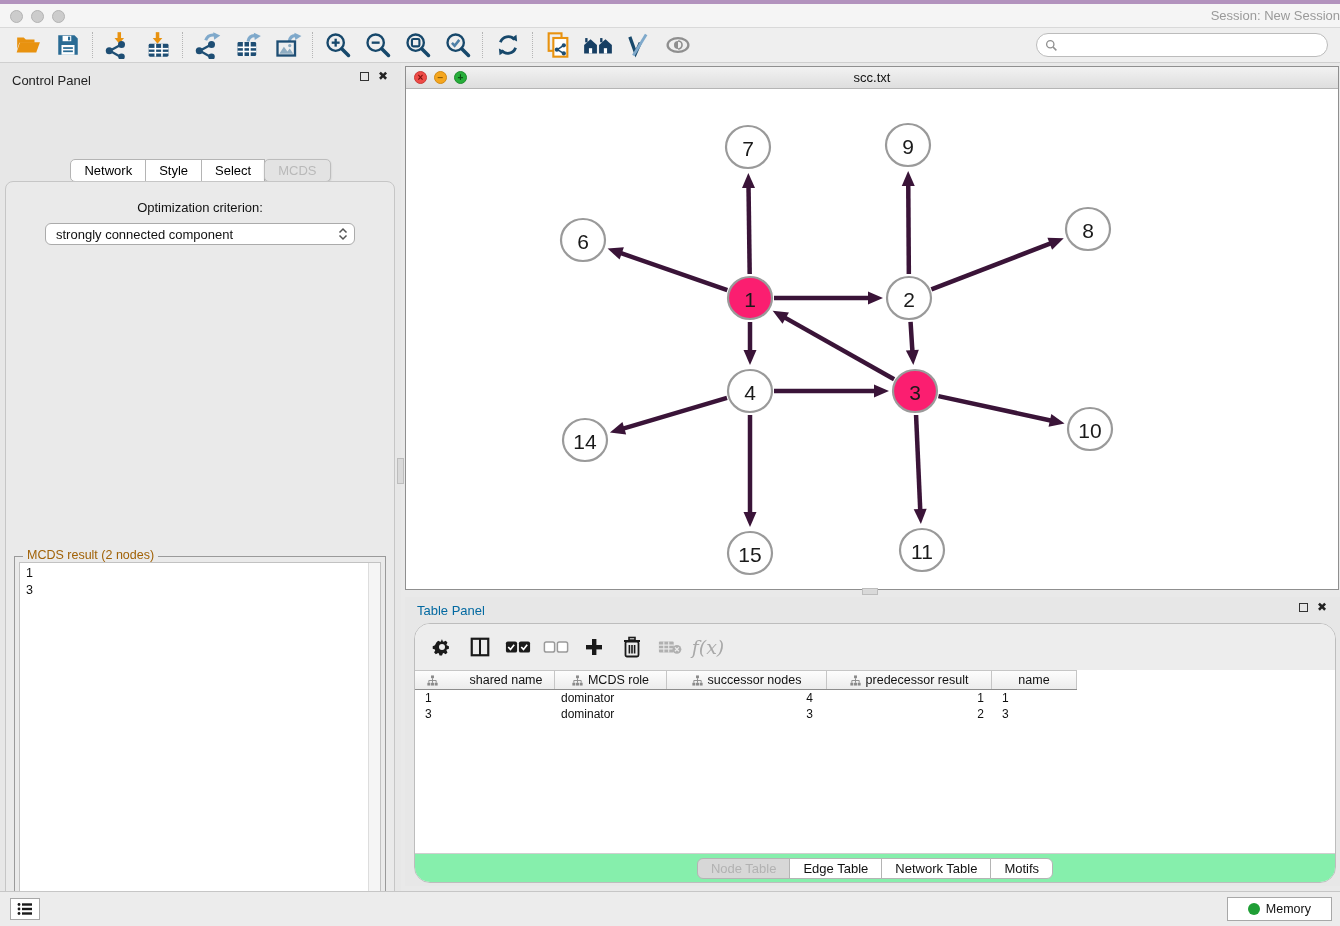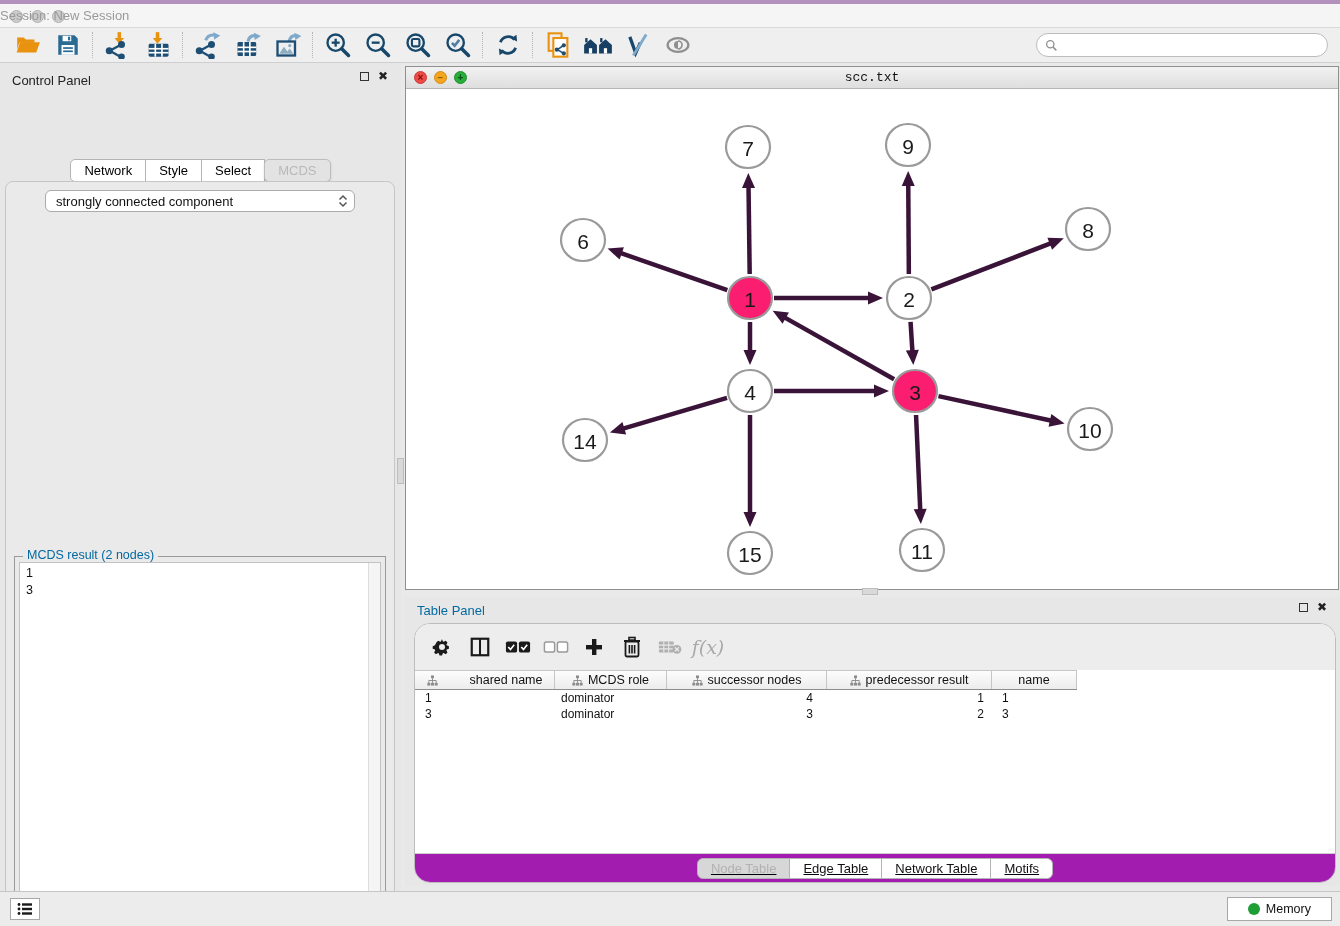--- a/index.html
+++ b/index.html
@@ -11,21 +11,21 @@
   }
   
   .titlebar{
     position:absolute;left:0;top:0;width:1340px;height:28px;
     background:#f5f5f5;border-top:4px solid #b292bd;border-bottom:1px solid #d9d9d9;
     box-sizing:border-box;
   }
   .traffic{position:absolute;left:10px;top:6px;display:flex;gap:8px;}
   .tl-dot{width:13px;height:13px;border-radius:50%;background:#cccccc;border:1px solid #b3b3b3;box-sizing:border-box;}
   .titlebar .title{
-    position:absolute;left:0;right:0;top:4px;text-align:left;
+    position:absolute;left:0;right:0;top:4px;text-align:right;
     font-size:13px;color:#9a9a9a;
   }
   
   .toolbar{
     position:absolute;left:0;top:28px;width:1340px;height:35px;
     background:#efefef;border-bottom:1px solid #cfcfcf;box-sizing:border-box;
     display:flex;align-items:center;padding-left:8px;
   }
   .tb-btn{width:40px;height:30px;display:flex;align-items:center;justify-content:center;background:none;border:none;padding:0;}
   .tb-sep{width:1px;height:26px;margin:0 4px;border-left:1px dotted #b5b5b5;}
@@ -68,21 +68,21 @@
   .cp-btn{
     font-size:13px;color:#111;background:#fff;border:1px solid #ababab;border-radius:6px;
     padding:3px 14px;min-width:66px;
   }
   .mcds-fieldset{
     position:absolute;left:8px;top:374px;width:372px;height:378px;
     border:1px solid #9a9a9a;box-sizing:border-box;background:#eaeaea;
   }
   .mcds-legend{
     position:absolute;left:8px;top:-9px;background:#eaeaea;padding:0 4px;
-    font-size:12.5px;color:#0369a1;
+    font-size:12.5px;color:#a16207;
   }
   .mcds-text-area{
     position:absolute;left:4px;top:5px;right:4px;bottom:4px;
     background:#ffffff;border:1px solid #c2c2c2;overflow:hidden;
   }
   .mcds-text{
     margin:0;padding:2px 6px;font-family:"Liberation Sans","DejaVu Sans",sans-serif;
     font-size:12.5px;color:#111;white-space:pre;line-height:1.35;
   }
   .mcds-scroll{position:absolute;top:0;right:0;bottom:0;width:11px;background:#f5f5f5;border-left:1px solid #ddd;}
@@ -94,21 +94,21 @@
   .nw-titlebar{
     position:relative;height:22px;background:linear-gradient(#f2f2f2,#dedede);
     border-bottom:1px solid #b5b5b5;box-sizing:border-box;
   }
   .nw-traffic{position:absolute;left:8px;top:4px;display:flex;gap:7px;}
   .nw-dot{width:13px;height:13px;border-radius:50%;display:flex;align-items:center;justify-content:center;
     font-size:10px;font-weight:bold;line-height:13px;box-sizing:border-box;}
   .nw-red{background:#ee4b47;border:1px solid #c93a36;color:#7c100d;}
   .nw-yellow{background:#f5a61e;border:1px solid #d18a14;color:#8a5a05;}
   .nw-green{background:#27ae3a;border:1px solid #1f8c2f;color:#0c5416;}
-  .nw-title{position:absolute;left:0;right:0;top:3px;text-align:center;font-size:13px;color:#111;font-family:Liberation Mono, monospace;}
+  .nw-title{position:absolute;left:0;right:0;top:3px;text-align:center;font-size:13px;color:#111;}
   .nw-canvas{position:absolute;left:0;top:22px;width:932px;height:500px;background:#fff;}
   .splitter-v{position:absolute;left:397px;top:458px;width:7px;height:26px;background:#d9d9d9;border:1px solid #bdbdbd;box-sizing:border-box;}
   .splitter-h{position:absolute;left:862px;top:588px;width:16px;height:7px;background:#d9d9d9;border:1px solid #bdbdbd;box-sizing:border-box;}
   
   .table-panel{position:absolute;left:405px;top:597px;width:935px;height:289px;background:#e7e7e7;}
   .tp-header{position:relative;height:22px;padding:4px 12px 0 12px;}
   .tp-title{font-size:13px;color:#0369a1;}
   .tp-header .win-mini{right:32px;top:6px;}
   .tp-header .win-close{right:13px;top:3px;}
   .tp-content{
@@ -126,21 +126,21 @@
     display:flex;align-items:center;justify-content:center;gap:5px;
     font-size:12.5px;color:#111;box-sizing:border-box;
   }
   .tp-row{display:flex;width:662px;font-size:12px;color:#111;height:16px;align-items:center;}
   .c0{width:140px;gap:32px;} .c1{width:112px;} .c2{width:160px;} .c3{width:165px;} .c4{width:85px;}
   .tp-row .c0{padding-left:10px;box-sizing:border-box;}
   .tp-row .c1{padding-left:6px;box-sizing:border-box;}
   .tp-row .c2{text-align:right;padding-right:14px;box-sizing:border-box;}
   .tp-row .c3{text-align:right;padding-right:8px;box-sizing:border-box;}
   .tp-row .c4{padding-left:10px;box-sizing:border-box;}
-  .tp-footer{flex:0 0 28px;background:#a21caf;border-top:1px solid #cfcfcf;display:flex;align-items:center;justify-content:center;text-decoration:underline;}
+  .tp-footer{flex:0 0 28px;background:#86efac;border-top:1px solid #cfcfcf;display:flex;align-items:center;justify-content:center;}
   .tp-tabs{display:flex;}
   .btab{
     font-size:13px;color:#111;background:#fff;border:1px solid #b4b4b4;
     padding:2px 13px;margin-left:-1px;
   }
   .btab:first-child{border-top-left-radius:6px;border-bottom-left-radius:6px;margin-left:0;}
   .btab:last-child{border-top-right-radius:6px;border-bottom-right-radius:6px;}
   .btab.active-dim{background:#d7d7d7;color:#b2b2b2;}
   
   .statusbar{
@@ -342,20 +342,21 @@
     <span class="win-mini"></span>
     <span class="win-close">✖</span>
   </div>
   <div class="cp-tabs">
     <span class="tab">Network</span>
     <span class="tab">Style</span>
     <span class="tab">Select</span>
     <span class="tab active-dim">MCDS</span>
   </div>
   <div class="cp-content">
+    <div class="opt-label">Optimization criterion:</div>
     <div class="cp-select">
       <span class="sel-text">strongly connected component</span>
       <svg class="icon" width="10" height="14" viewBox="0 0 10 14">
           <path d="M1.5 5.5L5 2l3.5 3.5" fill="none" stroke="#555" stroke-width="1.5"></path>
           <path d="M1.5 8.5L5 12l3.5-3.5" fill="none" stroke="#555" stroke-width="1.5"></path>
         </svg>
     </div>
     <div class="mcds-fieldset">
       <span class="mcds-legend">MCDS result (2 nodes)</span>
       <div class="mcds-text-area">

